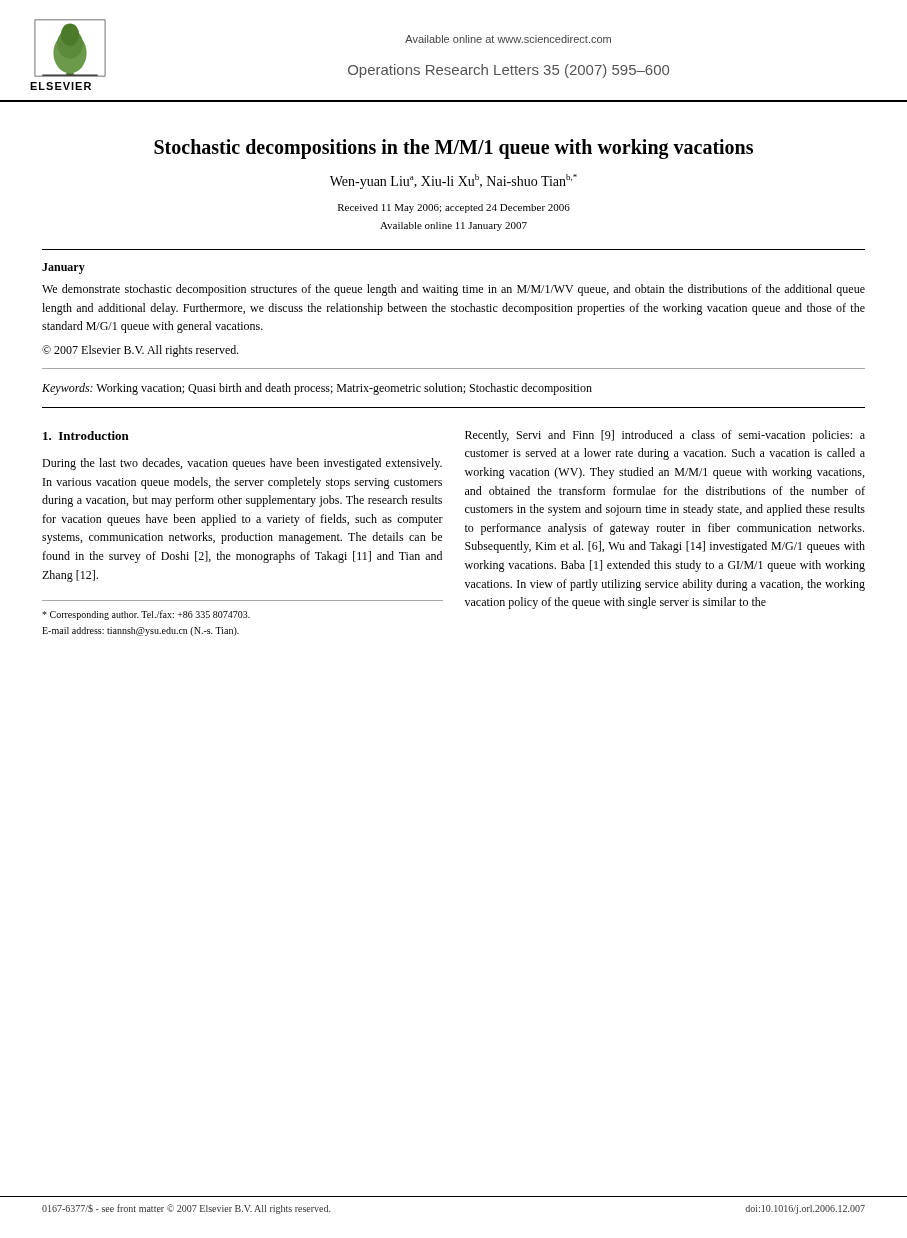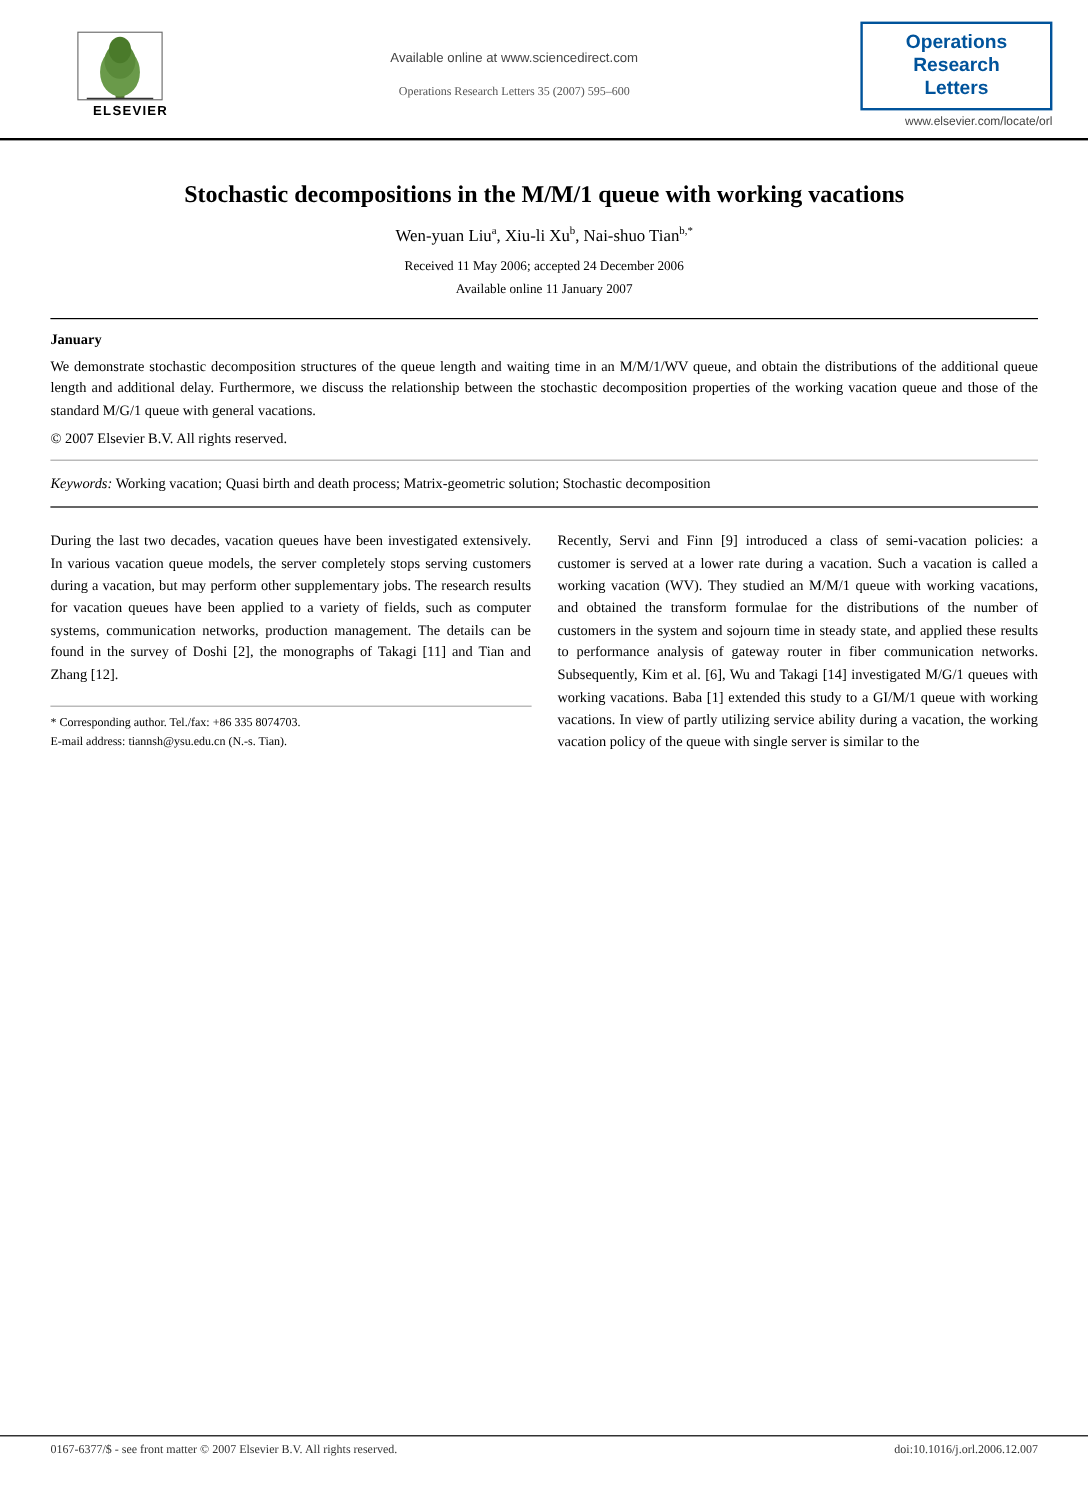--- a/index.html
+++ b/index.html
@@ -29,21 +29,21 @@
       border-bottom: 2px solid #000;
     }
 
     .header-left {
       width: 110px;
     }
 
     .elsevier-logo {
       display: flex;
       flex-direction: column;
-      align-items: flex-end;
+      align-items: flex-start;
     }
 
     .elsevier-tree {
       width: 80px;
       height: 60px;
     }
 
     .elsevier-text {
       font-family: Arial, sans-serif;
       font-size: 11px;
@@ -95,22 +95,22 @@
     .sd-brand {
       font-family: Arial, sans-serif;
       font-size: 22px;
       font-weight: bold;
       color: #00539b;
     }
 
     .sd-brand span { color: #e87722; }
 
     .journal-info {
-      font-family: Liberation Serif, serif;
-      font-size: 10px;
+      font-family: Liberation Sans, sans-serif;
+      font-size: 15px;
       color: #555;
       margin-top: 16px;
     }
 
     .header-right {
       width: 160px;
       text-align: right;
     }
 
     .journal-title-box {
@@ -290,30 +290,20 @@
         </svg>
         <div class="elsevier-text">ELSEVIER</div>
       </div>
     </div>
 
     <div class="header-center">
       <div class="available-online">Available online at www.sciencedirect.com</div>
       <div class="journal-info">Operations Research Letters 35 (2007) 595–600</div>
     </div>
 
-    <div class="header-right">
-      <div class="journal-title-box">
-        <div class="journal-title-text">
-          <span>Operations</span><br>
-          <span>Research</span><br>
-          <span>Letters</span>
-        </div>
-      </div>
-      <div class="journal-subtitle">www.elsevier.com/locate/orl</div>
-    </div>
 
   </div>
 
   <div class="content">
 
     <div class="paper-title">Stochastic decompositions in the M/M/1 queue with working vacations</div>
 
     <div class="authors">
       Wen-yuan Liu<sup>a</sup>, Xiu-li Xu<sup>b</sup>, Nai-shuo Tian<sup>b,*</sup>
     </div>
@@ -337,20 +327,23 @@
     <div class="keywords-line">
       <span class="keywords-label">Keywords:</span>
       <span>Working vacation; Quasi birth and death process; Matrix-geometric solution; Stochastic decomposition</span>
     </div>
 
     <hr class="section-divider">
 
     <div class="two-col">
 
       <div class="col-left">
+        <div class="section-heading">
+          <span>1.&nbsp;&nbsp;Introduction</span>
+        </div>
         <p>During the last two decades, vacation queues have been investigated extensively. In various vacation queue models, the server completely stops serving customers during a vacation, but may perform other supplementary jobs. The research results for vacation queues have been applied to a variety of fields, such as computer systems, communication networks, production management. The details can be found in the survey of Doshi [2], the monographs of Takagi [11] and Tian and Zhang [12].</p>
 
         <div class="footnote-area">
           <div>* Corresponding author. Tel./fax: +86 335 8074703.</div>
           <div>E-mail address: tiannsh@ysu.edu.cn (N.-s. Tian).</div>
         </div>
       </div>
 
       <div class="col-right">
         <p>Recently, Servi and Finn [9] introduced a class of semi-vacation policies: a customer is served at a lower rate during a vacation. Such a vacation is called a working vacation (WV). They studied an M/M/1 queue with working vacations, and obtained the transform formulae for the distributions of the number of customers in the system and sojourn time in steady state, and applied these results to performance analysis of gateway router in fiber communication networks. Subsequently, Kim et al. [6], Wu and Takagi [14] investigated M/G/1 queues with working vacations. Baba [1] extended this study to a GI/M/1 queue with working vacations. In view of partly utilizing service ability during a vacation, the working vacation policy of the queue with single server is similar to the</p>

